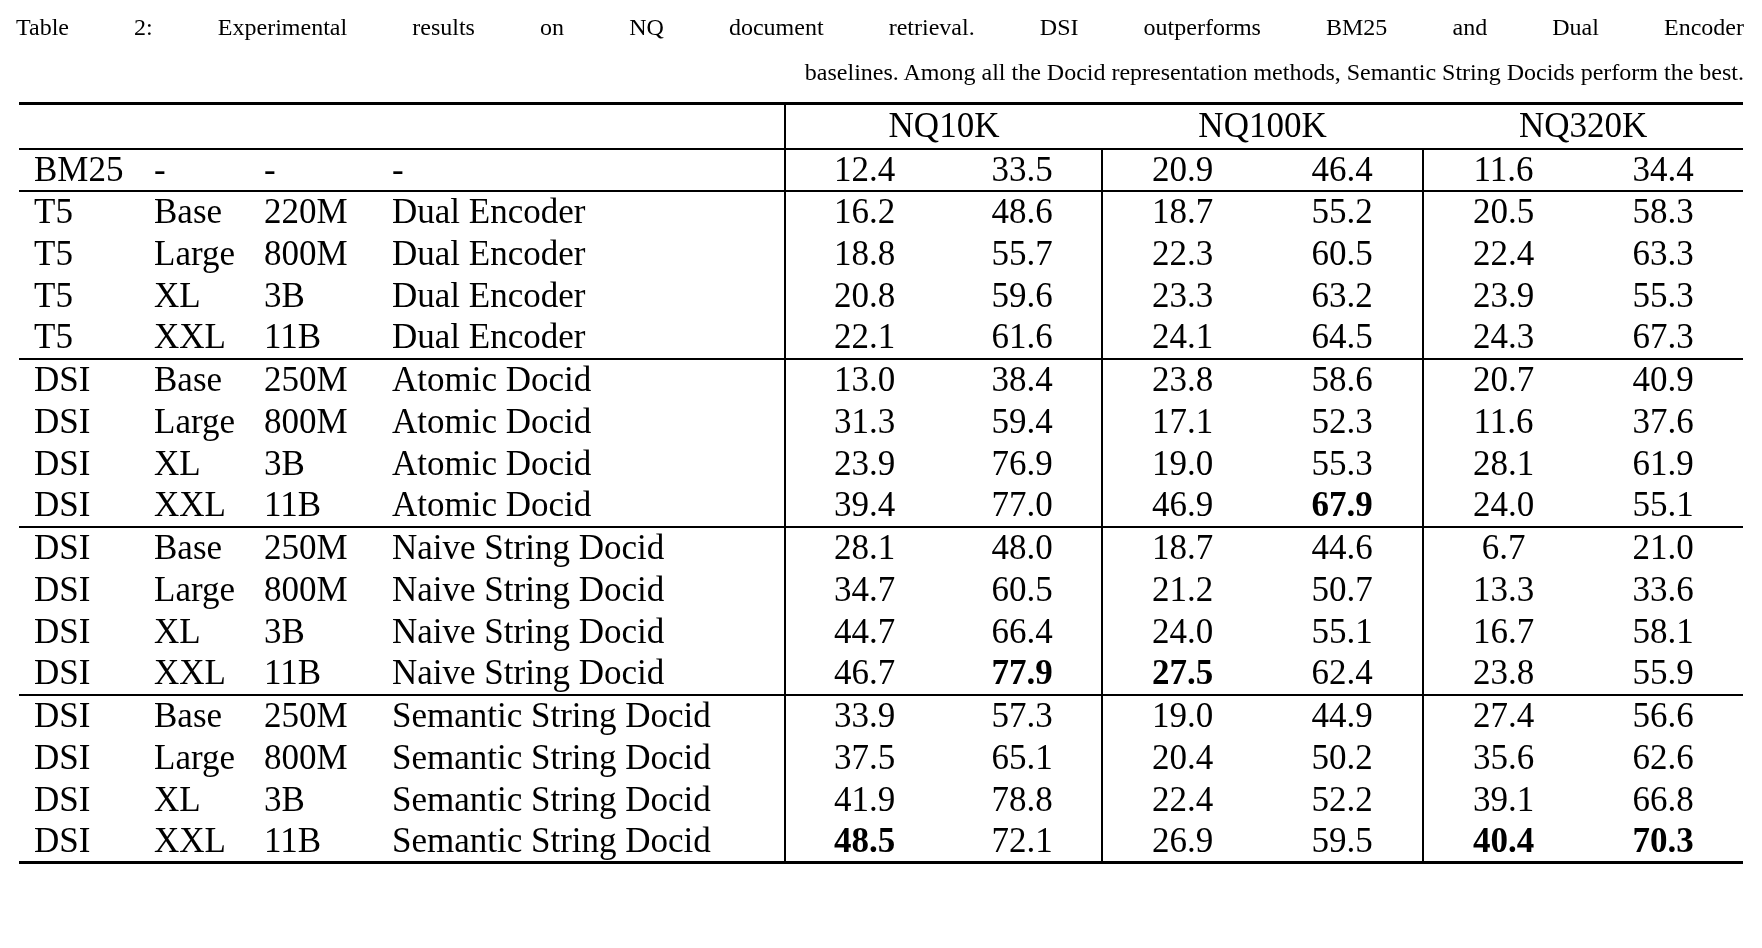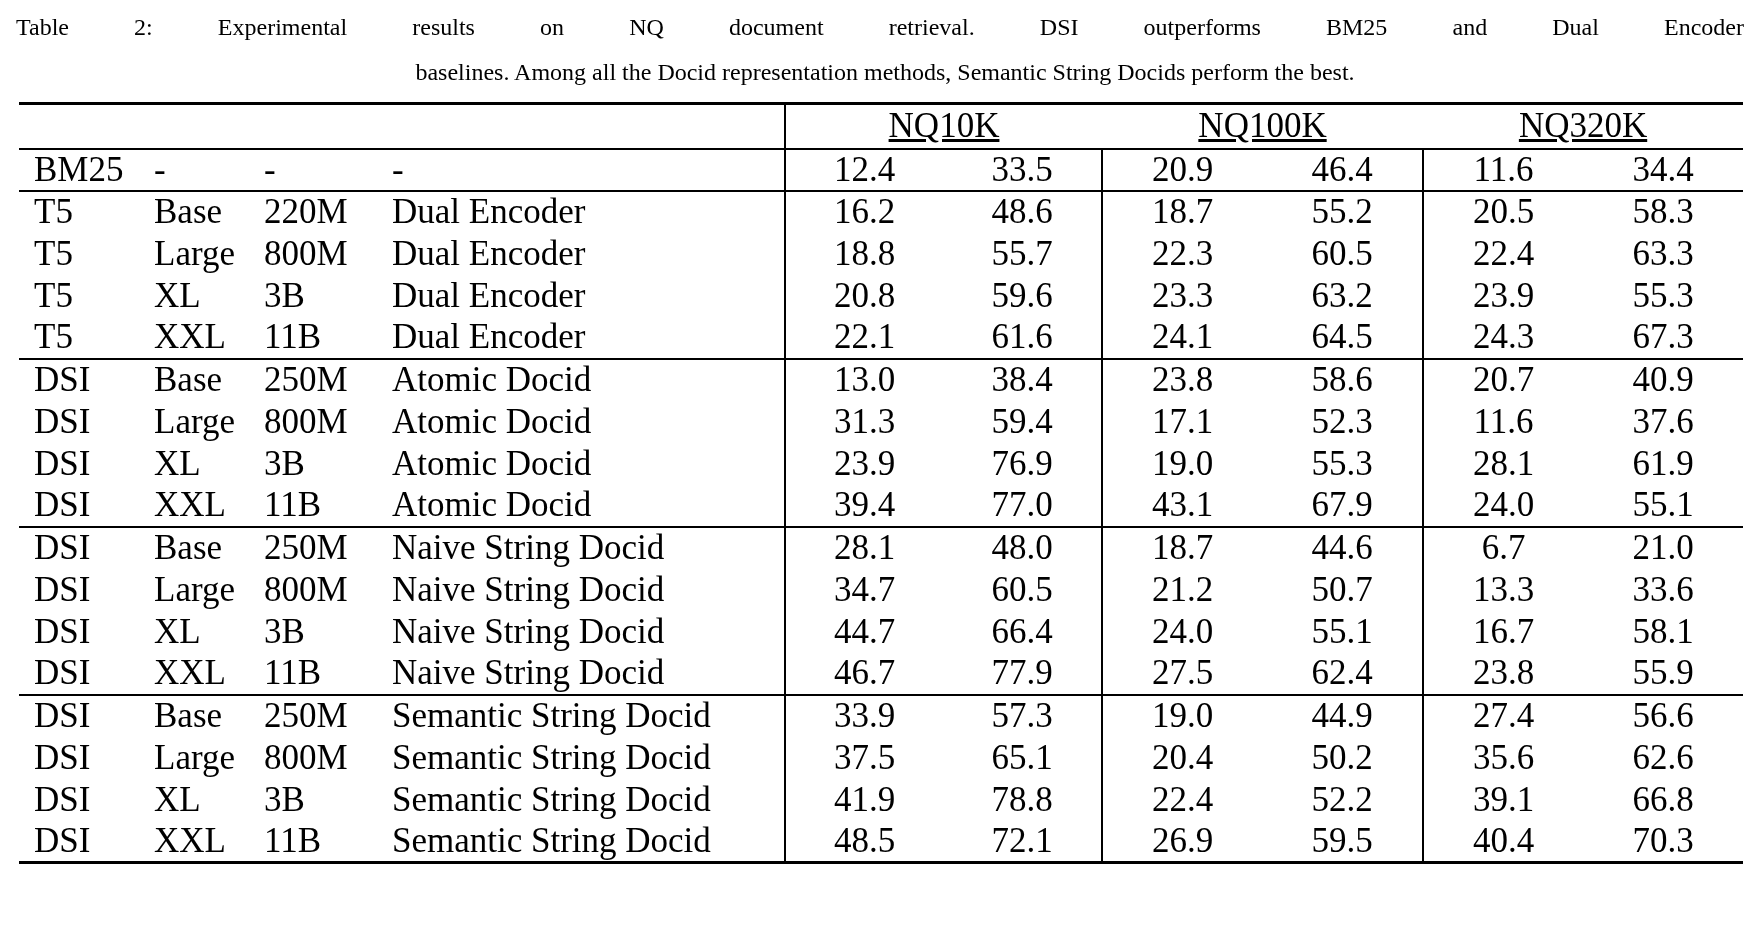--- a/index.html
+++ b/index.html
@@ -18,21 +18,21 @@
     font-size:24px;
     line-height:45px;
     letter-spacing:0px;
   }
   .caption .cap-line1{
     text-align:justify;
     text-align-last:justify;
     white-space:nowrap;
   }
   .caption .cap-line2{
-    text-align:center;
+    text-align:right;
     white-space:nowrap;
     margin-left:10px;
   }
   table.results{
     border-collapse:collapse;
     table-layout:fixed;
     width:1724px;
     margin-left:19px;
     margin-top:7px;
     border-top:3px solid #000;
@@ -41,29 +41,29 @@
   }
   thead{border-bottom:2px solid #000;}
   tbody{border-bottom:2px solid #000;}
   th,td{
     font-weight:normal;
     padding:0;
     vertical-align:middle;
     overflow:hidden;
     white-space:nowrap;
   }
-  tr.group-row{height:45px;text-decoration:underline;}
+  tr.group-row{height:45px;}
   tr.colhead-row{height:52px;}
   tbody.sec-bm25 tr{height:57px;}
   tbody.sec tr{height:42px;}
   .l{text-align:left;padding-left:15px;}
   .n{text-align:center;}
   .g{text-align:center;}
   .vr{border-left:2px solid #000;}
-  .b{font-weight:normal;}
+  .b{font-weight:bold;}
 </style>
 </head>
 <body>
 
 <div class="page">
 
   <div class="caption">
     <div class="cap-line1">Table 2: Experimental results on NQ document retrieval. DSI outperforms BM25 and Dual Encoder</div>
     <div class="cap-line2">baselines. Among all the Docid representation methods, Semantic String Docids perform the best.</div>
   </div>
@@ -190,21 +190,21 @@
           <td class="n vr">28.1</td>
           <td class="n">61.9</td>
         </tr>
         <tr>
           <td class="l">DSI</td>
           <td class="l">XXL</td>
           <td class="l">11B</td>
           <td class="l">Atomic Docid</td>
           <td class="n vr">39.4</td>
           <td class="n">77.0</td>
-          <td class="n vr">43.1</td>
+          <td class="n vr">46.9</td>
           <td class="n b">67.9</td>
           <td class="n vr">24.0</td>
           <td class="n">55.1</td>
         </tr>
       </tbody>
       <tbody class="sec">
         <tr>
           <td class="l">DSI</td>
           <td class="l">Base</td>
           <td class="l">250M</td>

